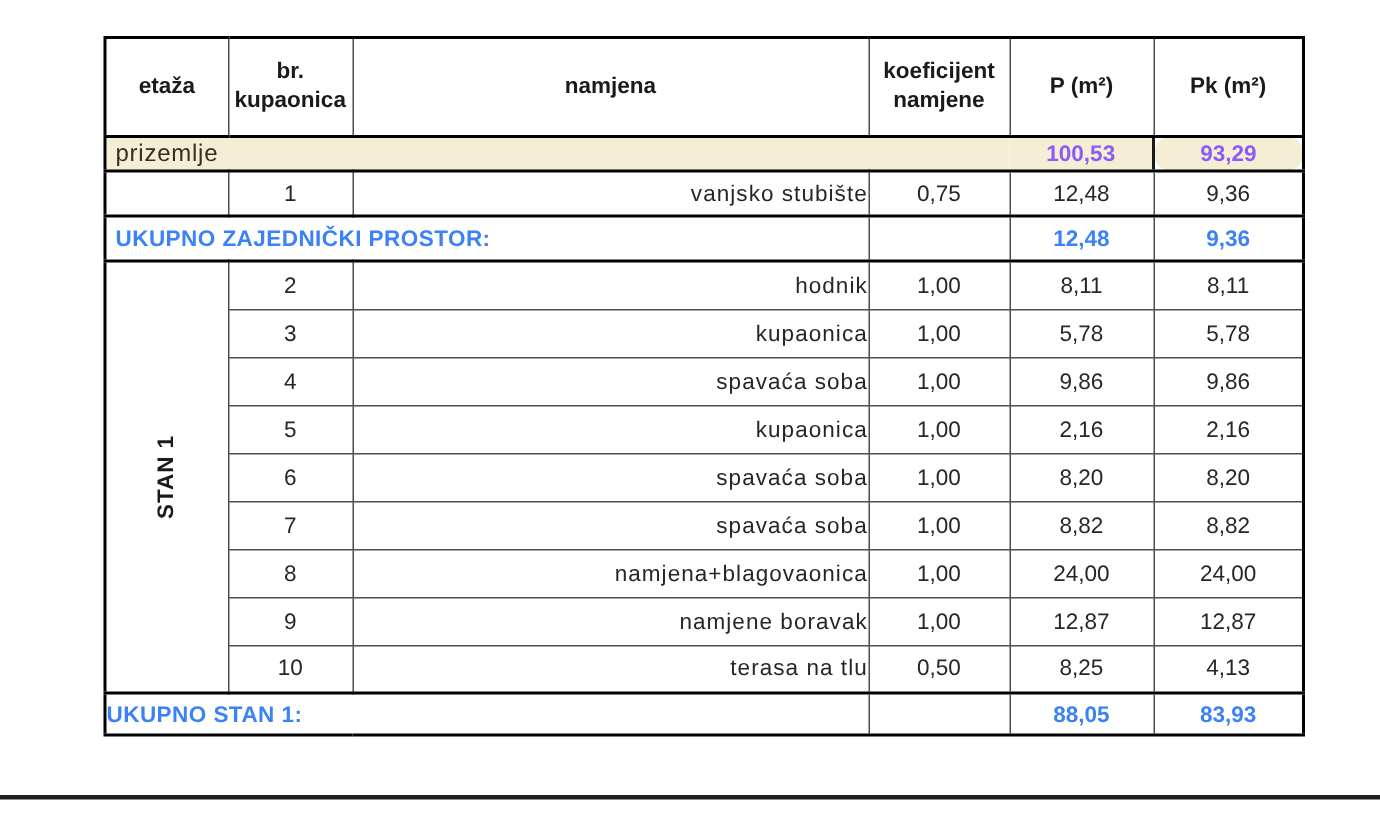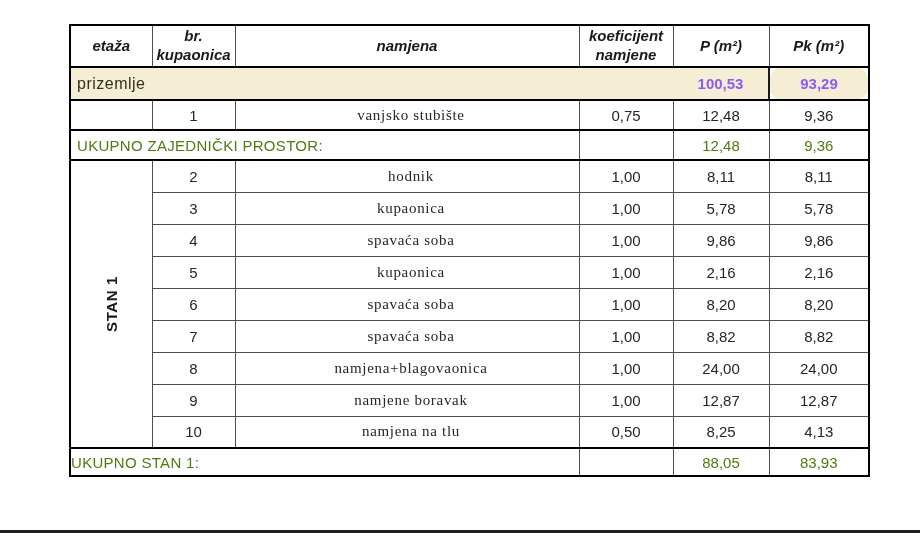--- a/index.html
+++ b/index.html
@@ -24,32 +24,32 @@
     table-layout: fixed;
     border: 2.5px solid #000000;
     font-size: 15px;
   }
   .area-table th, .area-table td {
     border: 1.5px solid #4d4d4d;
     vertical-align: middle;
     overflow: hidden;
   }
   
-  .header-row { height: 42px; font-style: italic; }
+  .header-row { height: 66px; }
   .header-row th {
     font-weight: 700;
     text-align: center;
     white-space: pre-line;
     line-height: 1.25;
     border-bottom: 2.5px solid #000000;
     border-top: 2.5px solid #000000;
     color: #1a1a1a;
   }
   
-  .floor-row { height: 33px; background: #f5eed4; }
+  .floor-row { height: 23px; background: #f5eed4; }
   .floor-row td {
     border-top: 2.5px solid #000000;
     border-bottom: 2.5px solid #000000;
   }
   .floor-row .cell-merged {
     text-align: left;
     padding-left: 6px;
     font-size: 16px;
     letter-spacing: 0.5px;
     color: #33301f;
@@ -58,29 +58,29 @@
   .floor-row .cell-p, .floor-row .cell-pk {
     font-weight: 700;
     text-align: center;
     color: #8b5cf6;
   }
   .floor-row .cell-pk { border-left: 2px solid #1a1a1a; border-radius: 14px; }
   
   .data-row { height: 32px; }
   .data-row.shared { height: 30px; }
   .c-no   { text-align: center; }
-  .c-name { text-align: center; padding-left: 8px; letter-spacing: 0.7px; font-family: Liberation Serif, serif; }
+  .c-name { text-align: right; padding-left: 8px; letter-spacing: 0.7px; }
   .c-koef, .c-p, .c-pk { text-align: center; }
   
   .total-row { height: 30px; }
   .total-row td {
     border-top: 2.5px solid #000000;
     border-bottom: 2.5px solid #000000;
-    font-weight: 400;
-    color: #4d7c0f;
+    font-weight: 700;
+    color: #3b82f6;
   }
   .total-row .cell-label { text-align: left; padding-left: 6px; letter-spacing: 0.3px; }
   .total-row .cell-p, .total-row .cell-pk { text-align: center; }
   .total-row.stan-total { height: 28px; }
   .total-row.stan-total .cell-label { text-align: left; padding-left: 0; }
   
   .stan-cell { position: relative; }
   .vtext {
     position: absolute;
     left: 50%;
@@ -205,21 +205,21 @@
       </tr>
       <tr class="data-row">
         <td class="c-no">9</td>
         <td class="c-name">namjene boravak</td>
         <td class="c-koef">1,00</td>
         <td class="c-p">12,87</td>
         <td class="c-pk">12,87</td>
       </tr>
       <tr class="data-row">
         <td class="c-no">10</td>
-        <td class="c-name">namjena na tlu</td>
+        <td class="c-name">terasa na tlu</td>
         <td class="c-koef">0,50</td>
         <td class="c-p">8,25</td>
         <td class="c-pk">4,13</td>
       </tr>
 
       <tr class="total-row stan-total">
         <td class="cell-label" colspan="3">UKUPNO STAN 1:</td>
         <td class="cell-koef"></td>
         <td class="cell-p">88,05</td>
         <td class="cell-pk">83,93</td>

